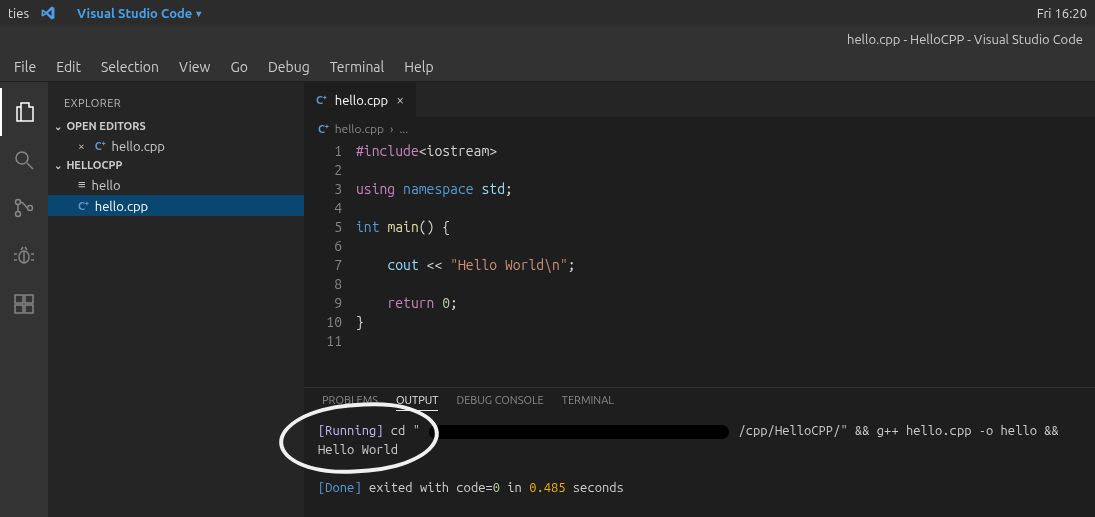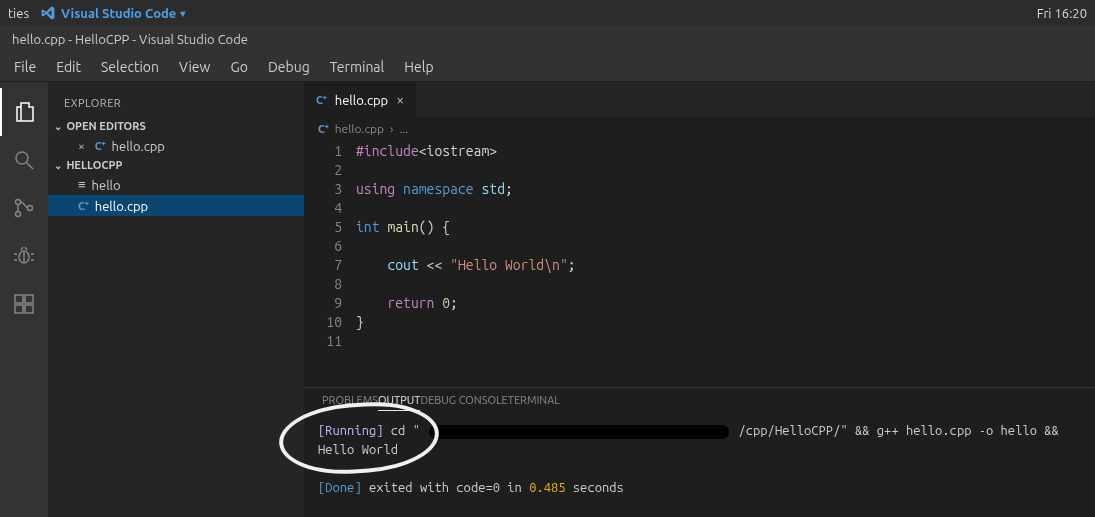--- a/index.html
+++ b/index.html
@@ -24,21 +24,21 @@
   gap: 14px;
 }
 .top-bar-left { display: flex; align-items: center; gap: 12px; }
 .vs-icon { color: #4aa0e8; font-weight: bold; display:inline-flex; align-items:center;}
 .arrow-down { font-size: 10px; margin-left:4px;}
 .title-bar {
   background: #323232;
   height: 26px;
   display: flex;
   align-items: center;
-  justify-content: flex-start;
+  justify-content: flex-end;
   padding: 0 12px;
   color: #cccccc;
   font-size: 13px;
 }
 .menu-bar {
   background: #323232;
   height: 30px;
   display: flex;
   align-items: center;
   padding: 0 4px;
@@ -150,20 +150,21 @@
 .var { color: #9cdcfe; }
 .bottom-panel {
   height: 130px;
   border-top: 1px solid #333333;
   background: #1e1e1e;
   display: flex;
   flex-direction: column;
 }
 .panel-tabs {
   display: flex;
+  gap: 18px;
   padding: 6px 18px;
   font-size: 11px;
   color: #8a8a8a;
 }
 .panel-tab { cursor: pointer; padding-bottom: 4px; }
 .panel-tab.active { color: #e7e7e7; border-bottom: 1px solid #e7e7e7; }
 .panel-content {
   font-family: "Ubuntu Mono", Consolas, monospace;
   font-size: 13px;
   padding: 4px 14px;
@@ -191,21 +192,21 @@
 </head>
 <body>
 
 <div class="top-bar">
   <div class="top-bar-left">
     <span>ties</span>
     <span class="vs-icon">
       <svg width="14" height="14" viewBox="0 0 24 24">
           <path fill="#4aa0e8" d="M23 3l-5-2-9 9L3 6 1 7v10l2 1 6-4 9 9 5-2V3zM4 14v-4l3 2-3 2zm14 3l-6-5 6-5v10z"></path>
         </svg>
-      <span style="margin-left:6px">Visual Studio Code</span>
+      <span style="margin-left:22px">Visual Studio Code</span>
       <span class="arrow-down">▾</span>
     </span>
   </div>
   <div>Fri 16:20</div>
 </div>
 
 <div class="title-bar">
   <span>hello.cpp - HelloCPP - Visual Studio Code</span>
 </div>
 

